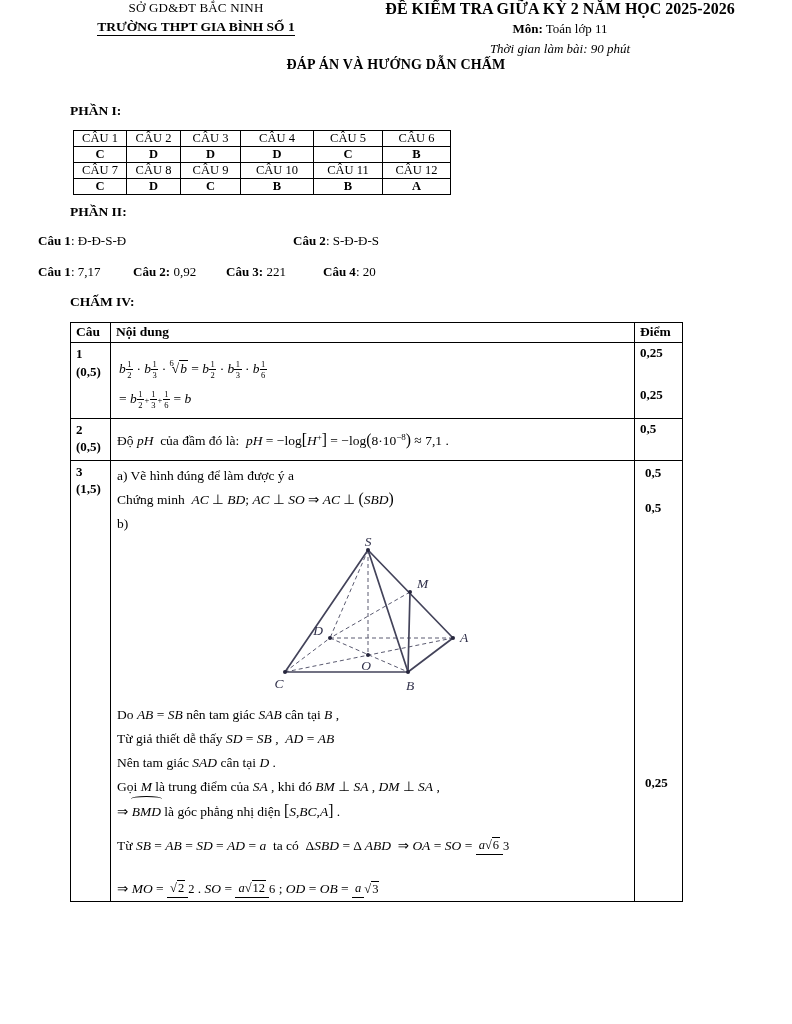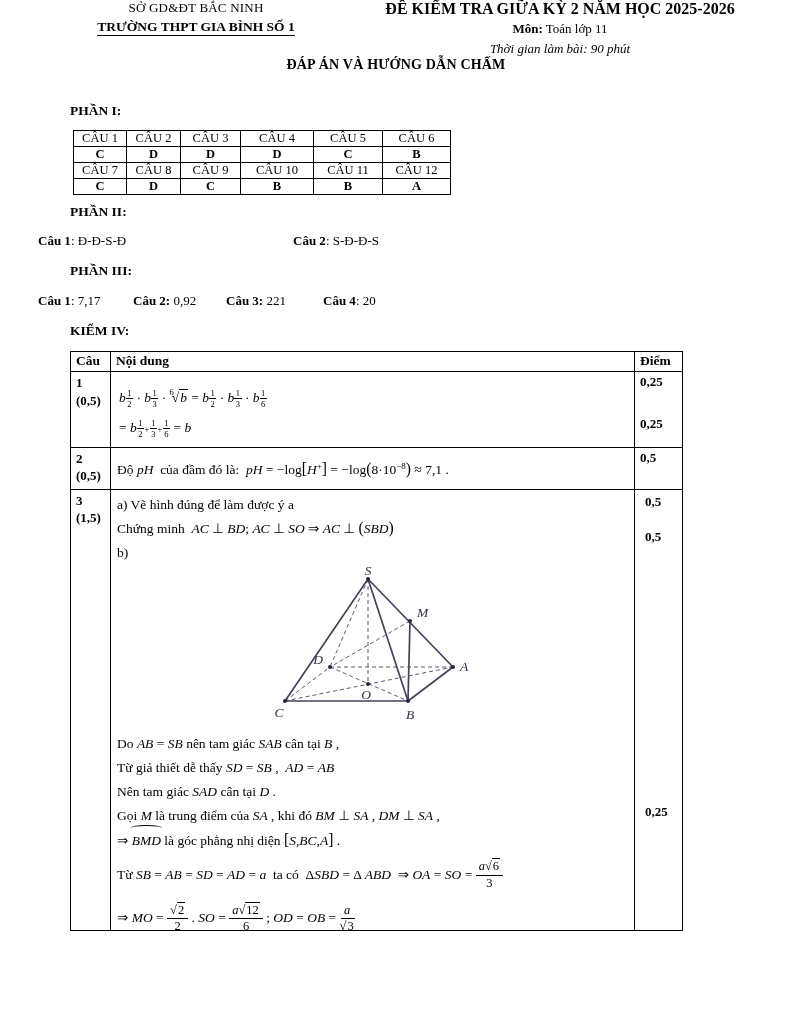--- a/index.html
+++ b/index.html
@@ -73,21 +73,21 @@
   
   i { font-style:italic; }
   .sf { display:inline-flex; flex-direction:column; align-items:center;
         font-size:8.5px; line-height:1.2; vertical-align:6px; font-style:normal; font-weight:normal; }
   .sf .n { border-bottom:.9px solid #000; padding:0 1.5px; }
   .sfs { display:inline-flex; align-items:center; vertical-align:6px; font-size:8.5px; }
   .sfs .pl { margin:0 .5px; }
   .ridx { font-size:8.5px; vertical-align:7px; margin-right:-2px; font-style:normal; }
   .rad { font-style:normal; }
   .ov { border-top:1px solid #000; padding:0 1px; font-style:normal; }
-  .fr { display:inline-flex; flex-direction:column; align-items:center;
+  .fr { display:inline-flex; align-items:center;
         vertical-align:middle; line-height:1.25; font-size:12.5px; text-align:center; }
   .fr .fn { border-bottom:1px solid #000; padding:0 3px; }
   .bk { font-size:116%; }
   .ssup { font-size:9px; vertical-align:5px; }
   .arc { position:relative; display:inline-block; }
   .arc::before { content:""; position:absolute; left:-1px; right:-1px; top:-4px; height:5px;
                  border-top:1.2px solid #000; border-radius:55% 55% 0 0; }
 
   
   svg text { font-family:"Liberation Serif", serif; font-style:italic; font-size:13.5px; fill:#30304a; }
@@ -156,29 +156,28 @@
     </tr>
   </tbody>
     </table>
 
   <div class="sec sec-p2">PHẦN II:</div>
   <div class="inline-items p2-line">
     <span class="it" style="left:0"><b>Câu 1</b><span>: Đ-Đ-S-Đ</span></span>
     <span class="it" style="left:255px"><b>Câu 2</b><span>: S-Đ-Đ-S</span></span>
   </div>
 
-  <div class="sec sec-p3">PHẦN III:</div>
   <div class="inline-items p3-line">
     <span class="it" style="left:0"><b>Câu 1</b><span>: 7,17</span></span>
     <span class="it" style="left:95px"><b>Câu 2:</b><span> 0,92</span></span>
     <span class="it" style="left:188px"><b>Câu 3:</b><span> 221</span></span>
     <span class="it" style="left:285px"><b>Câu 4</b><span>: 20</span></span>
   </div>
 
-  <div class="sec sec-p4">KIỂM IV:</div>
+  <div class="sec sec-p4">CHẤM IV:</div>
   <table class="t4">
     <colgroup>
         <col class="c-cau">
         <col class="c-nd">
         <col class="c-diem">
       </colgroup>
     <tbody>
         <tr>
       <th>Câu</th>
       <th>Nội dung</th>

